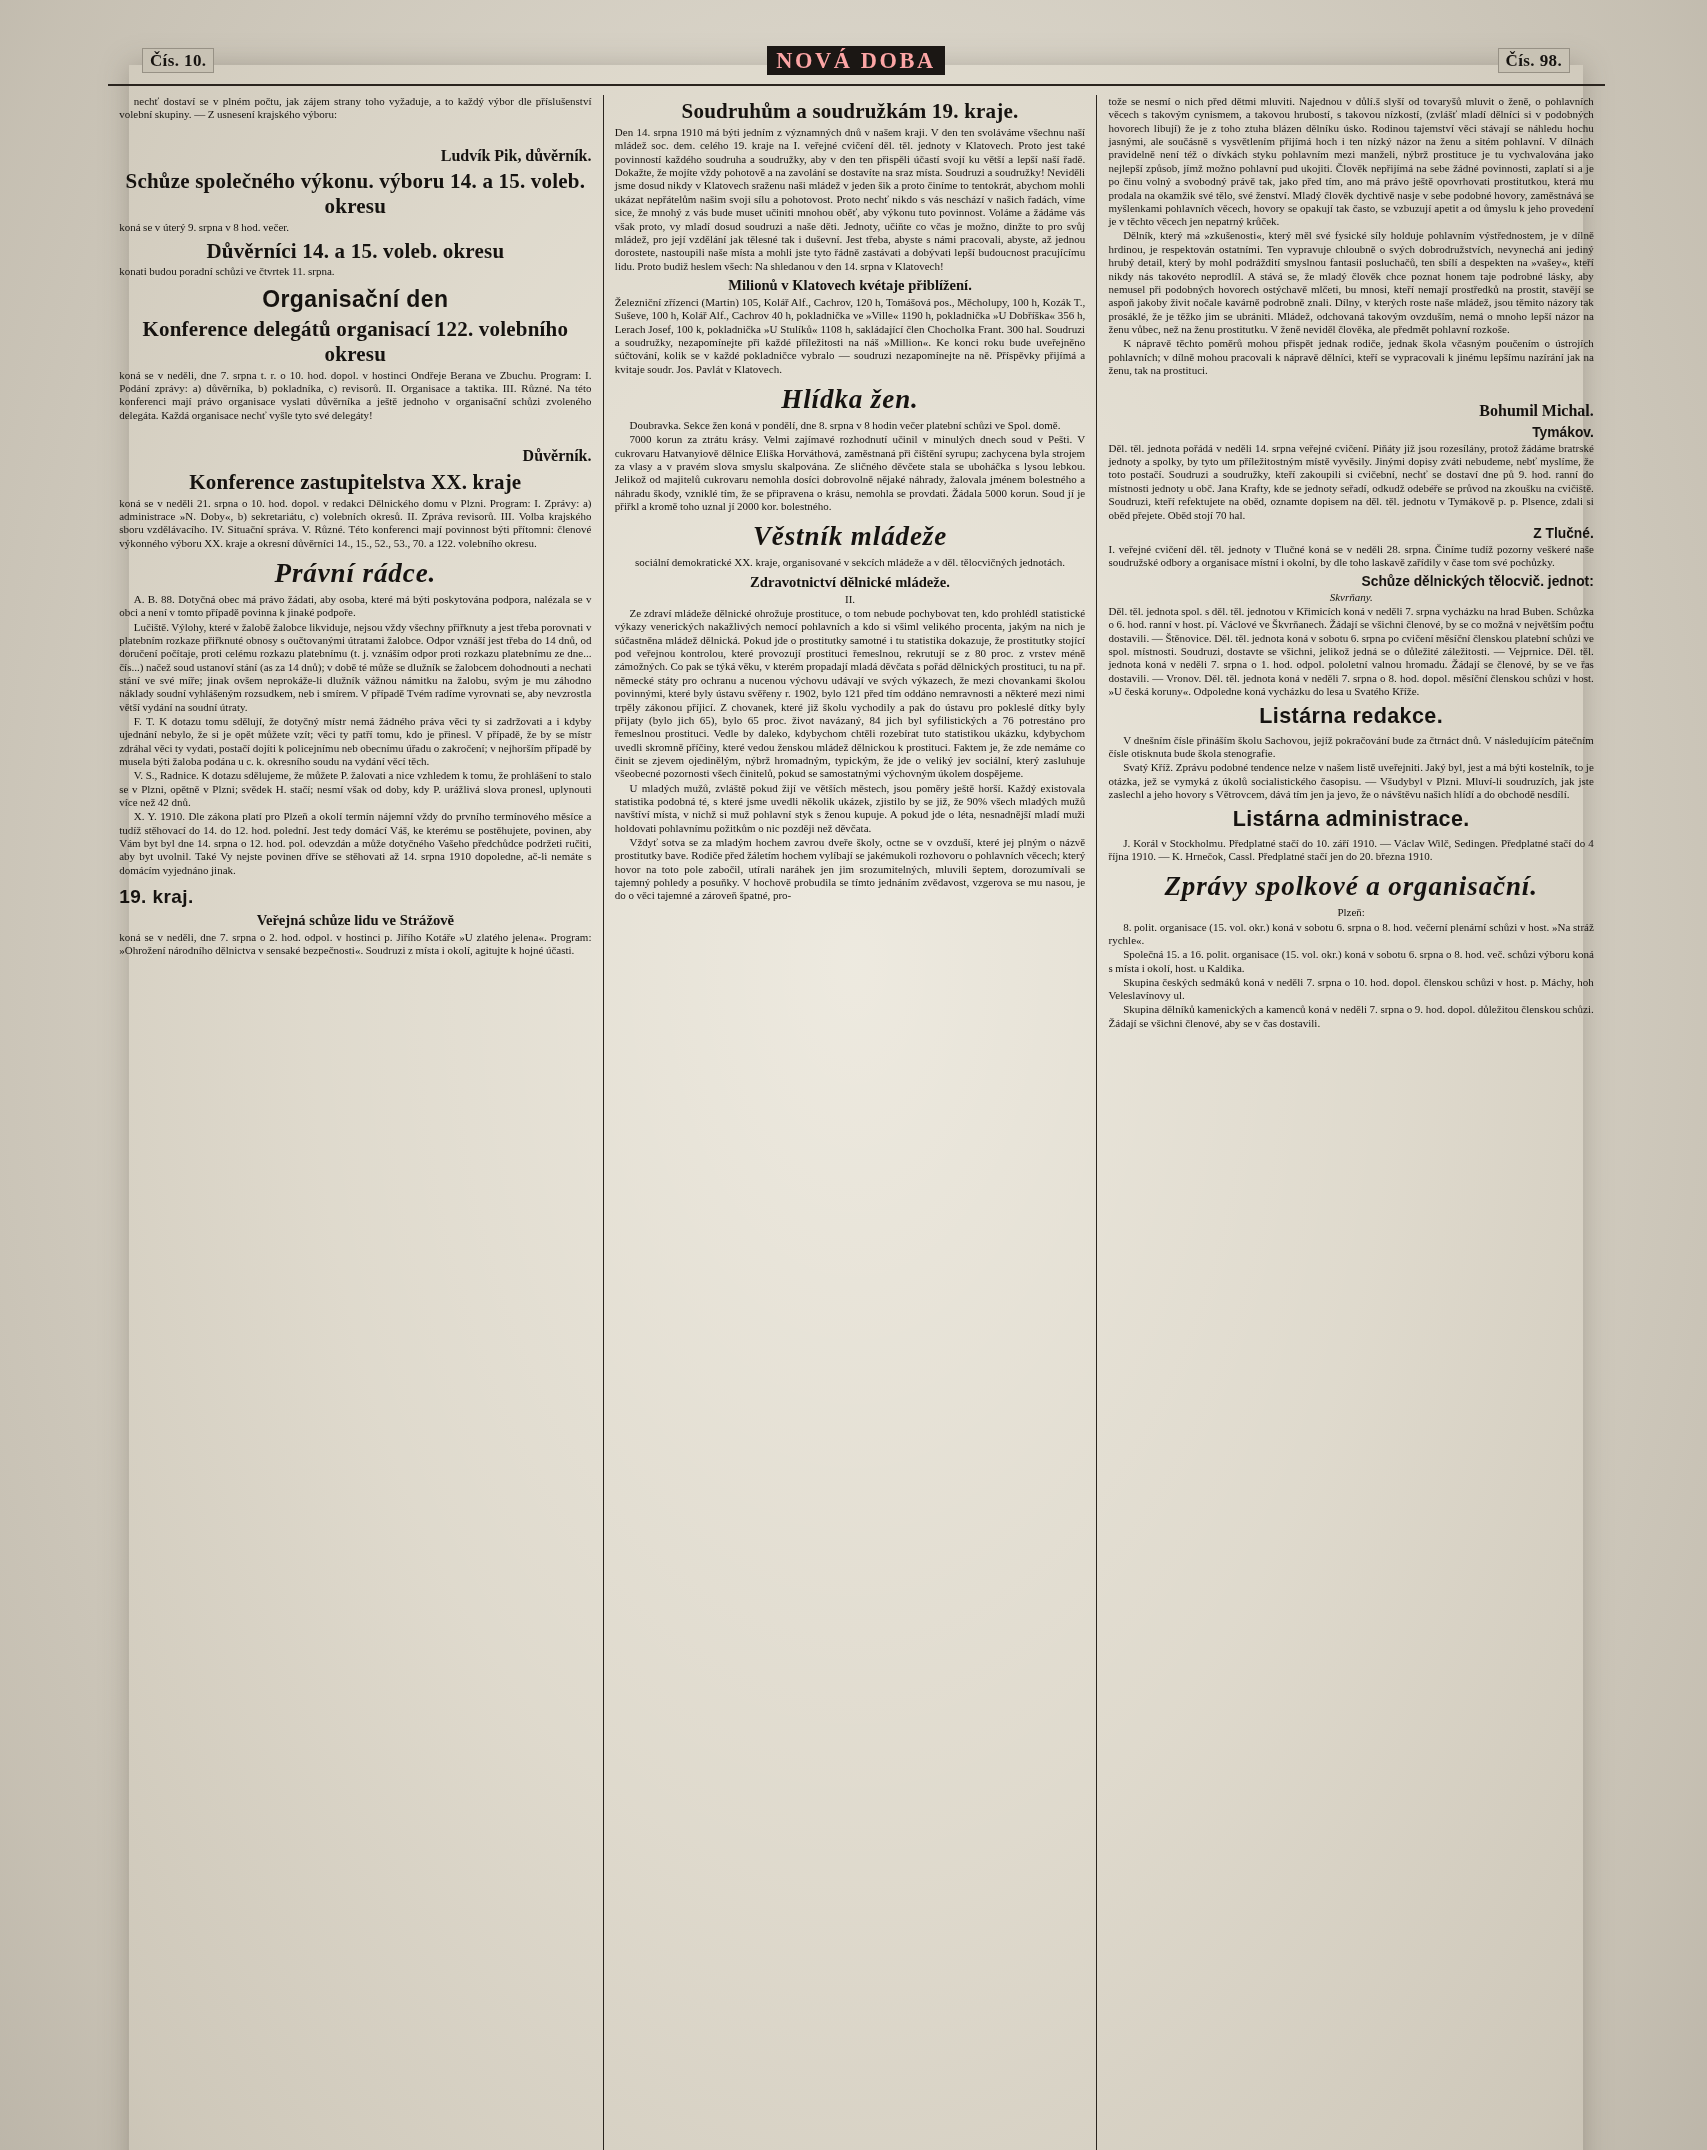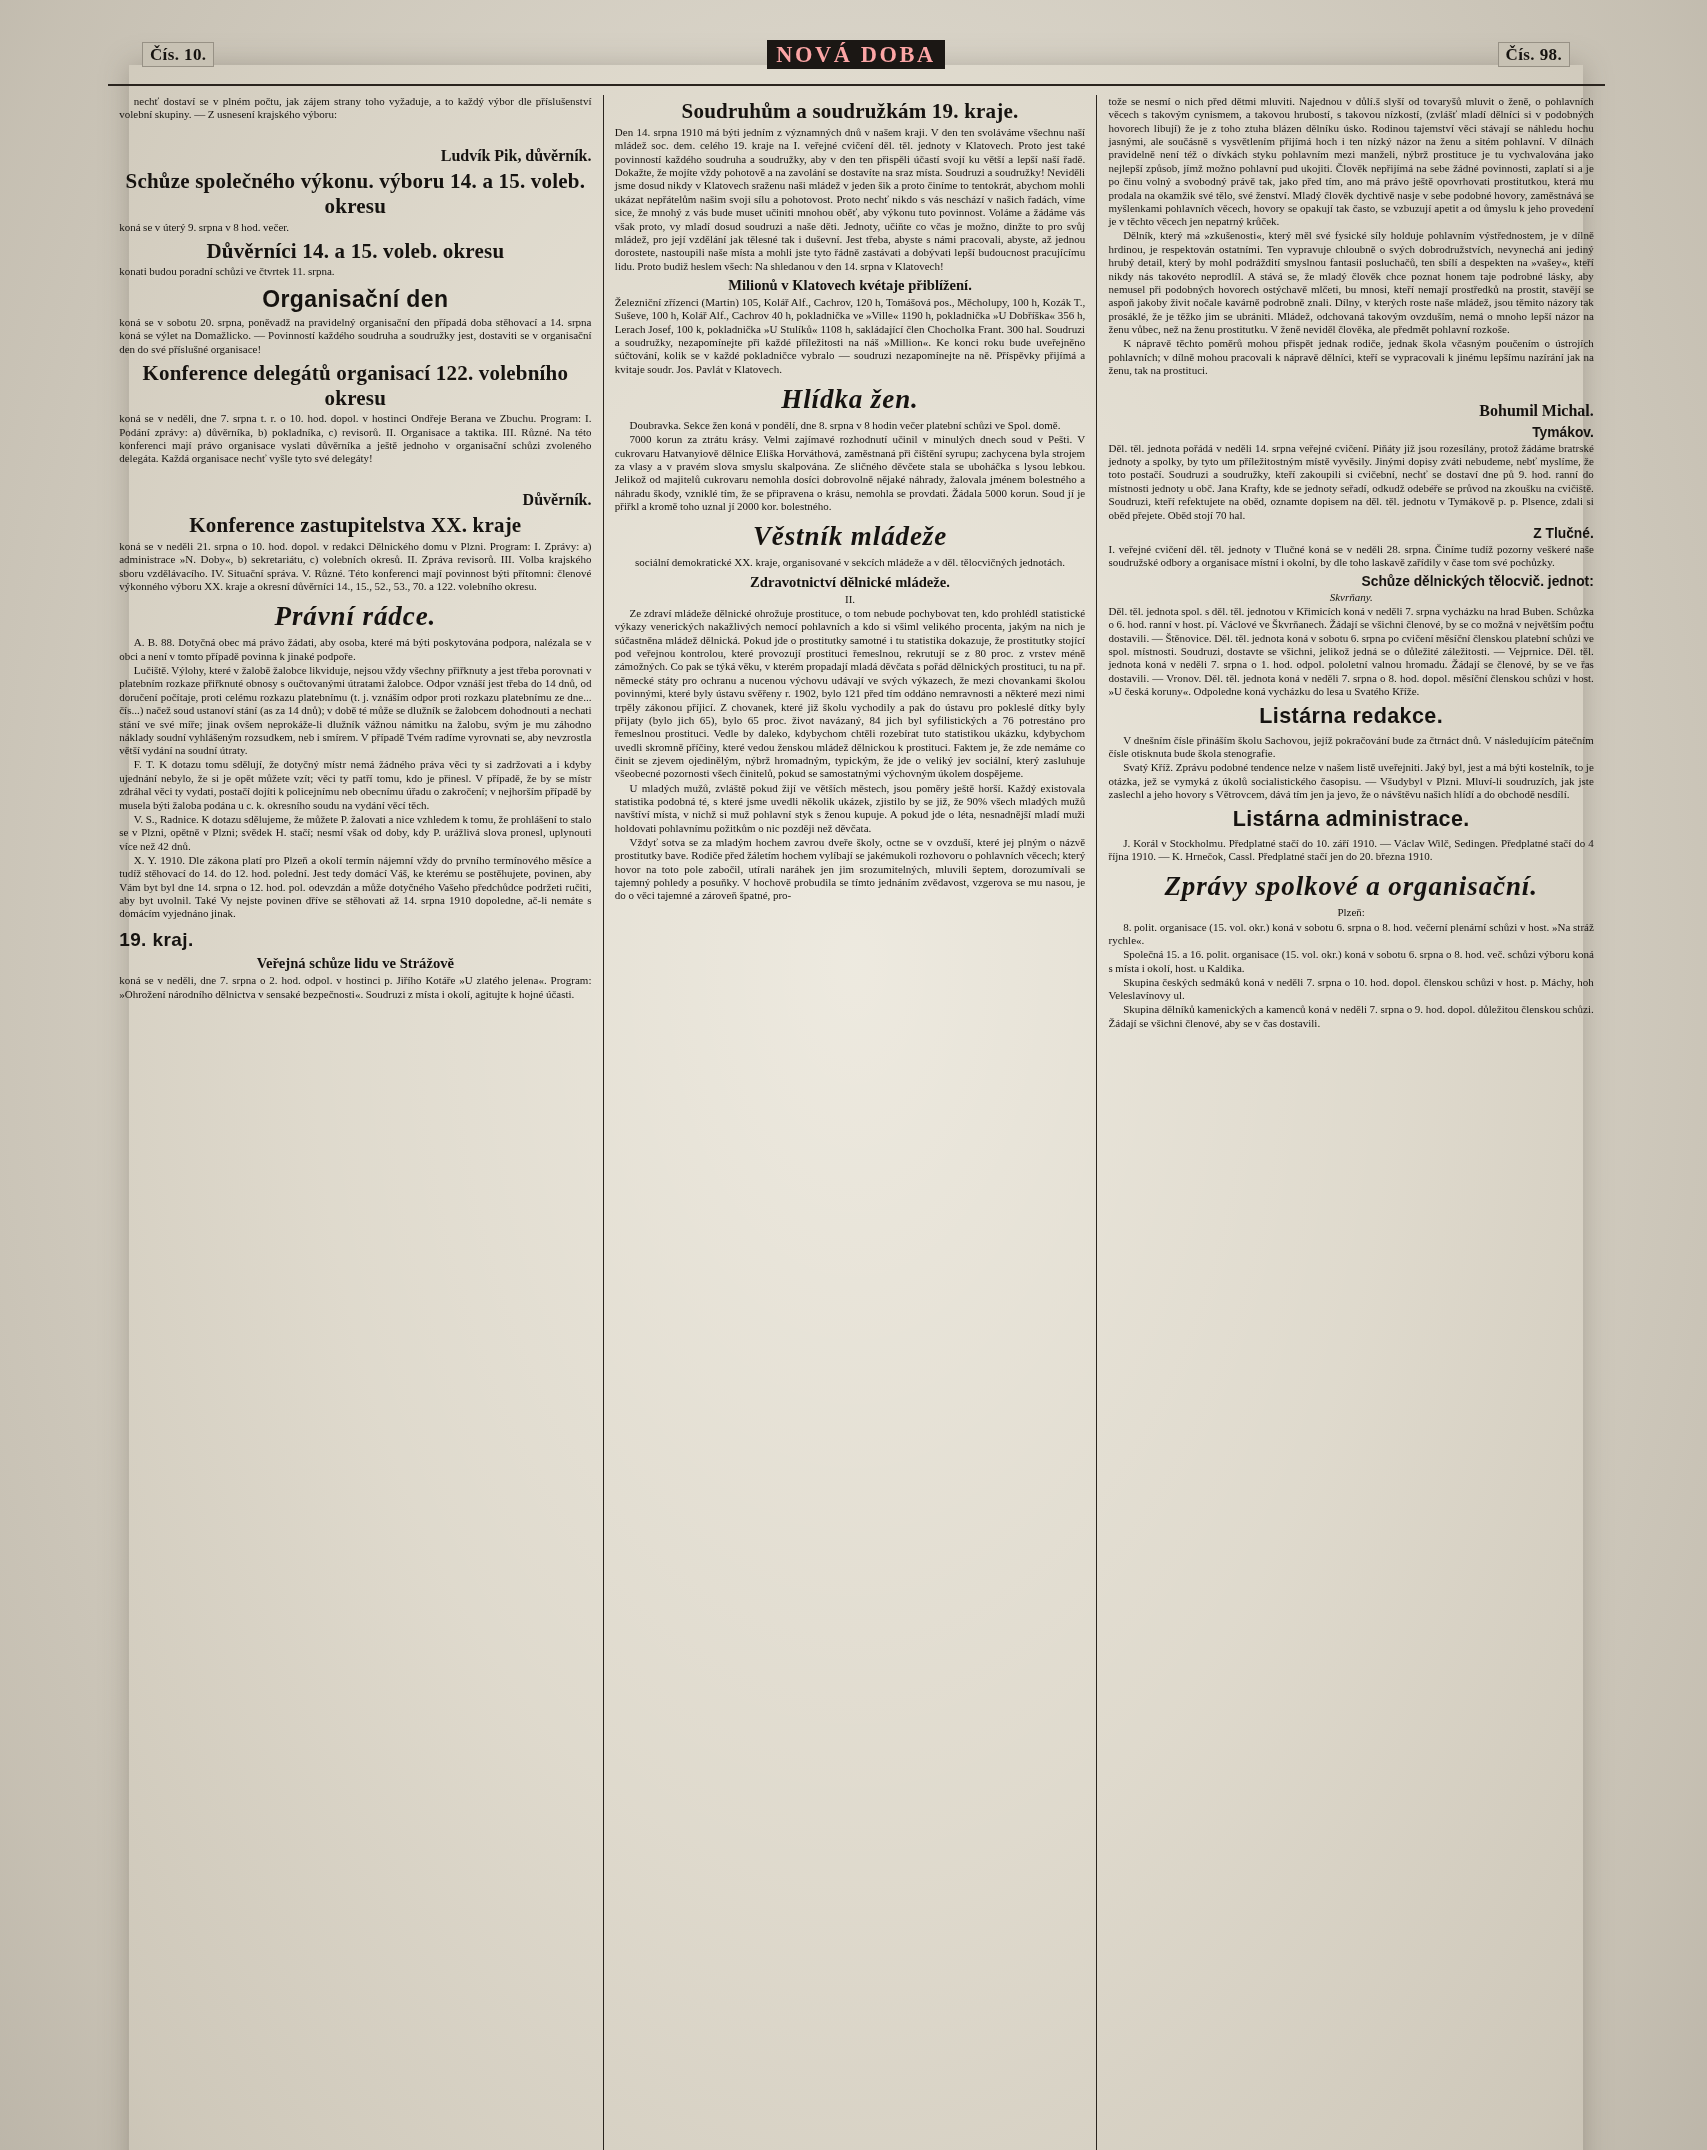--- a/index.html
+++ b/index.html
@@ -32,21 +32,21 @@
     top: 65px;
     width: 1454px;
     height: 2275px;
     background: #d8d2c4;
     box-shadow: 0 0 26px rgba(80,72,60,0.35);
   }
   
   .masthead {
     position: absolute;
     left: 142px;
-    top: 36px;
+    top: 42px;
     width: 1428px;
     height: 37px;
     display: flex;
     align-items: center;
     justify-content: space-between;
     z-index: 4;
   }
   .masthead .issue {
     font-family: "Liberation Serif", serif;
     font-weight: bold;
@@ -180,21 +180,20 @@
   <div class="columns">
 
     <div class="col c1">
       <p>nechť dostaví se v plném počtu, jak zájem strany toho vyžaduje, a to každý výbor dle příslušenství volební skupiny. — Z usnesení krajského výboru:</p>
       <p class="sig">Ludvík Pik, důvěrník.</p>
       <h2 class="head-bold">Schůze společného výkonu. výboru 14. a 15. voleb. okresu</h2>
       <p class="noind">koná se v úterý 9. srpna v 8 hod. večer.</p>
       <h2 class="head-bold">Důvěrníci 14. a 15. voleb. okresu</h2>
       <p class="noind">konati budou poradní schůzi ve čtvrtek 11. srpna.</p>
       <h2 class="head-fat">Organisační den</h2>
-      <p class="noind">koná se v sobotu 20. srpna, poněvadž na pravidelný organisační den případá doba stěhovací a 14. srpna koná se výlet na Domažlicko. — Povinností každého soudruha a soudružky jest, dostaviti se v organisační den do své příslušné organisace!</p>
       <h2 class="head-bold">Konference delegátů organisací 122. volebního okresu</h2>
       <p class="noind">koná se v neděli, dne 7. srpna t. r. o 10. hod. dopol. v hostinci Ondřeje Berana ve Zbuchu. Program: I. Podání zprávy: a) důvěrníka, b) pokladníka, c) revisorů. II. Organisace a taktika. III. Různé. Na této konferenci mají právo organisace vyslati důvěrníka a ještě jednoho v organisační schůzi zvoleného delegáta. Každá organisace nechť vyšle tyto své delegáty!</p>
       <p class="sig">Důvěrník.</p>
       <h2 class="head-bold">Konference zastupitelstva XX. kraje</h2>
       <p class="noind">koná se v neděli 21. srpna o 10. hod. dopol. v redakci Dělnického domu v Plzni. Program: I. Zprávy: a) administrace »N. Doby«, b) sekretariátu, c) volebních okresů. II. Zpráva revisorů. III. Volba krajského sboru vzdělávacího. IV. Situační správa. V. Různé. Této konferenci mají povinnost býti přítomni: členové výkonného výboru XX. kraje a okresní důvěrníci 14., 15., 52., 53., 70. a 122. volebního okresu.</p>
       <h2 class="script-head">Právní rádce.</h2>
       <p>A. B. 88. Dotyčná obec má právo žádati, aby osoba, které má býti poskytována podpora, nalézala se v obci a není v tomto případě povinna k jinaké podpoře.</p>
       <p>Lučiště. Výlohy, které v žalobě žalobce likviduje, nejsou vždy všechny přiřknuty a jest třeba porovnati v platebním rozkaze přiřknuté obnosy s oučtovanými útratami žalobce. Odpor vznáší jest třeba do 14 dnů, od doručení počítaje, proti celému rozkazu platebnímu (t. j. vznáším odpor proti rozkazu platebnímu ze dne... čís...) načež soud ustanoví stání (as za 14 dnů); v době té může se dlužník se žalobcem dohodnouti a nechati stání ve své míře; jinak ovšem neprokáže-li dlužník vážnou námitku na žalobu, svým je mu záhodno náklady soudní vyhlášeným rozsudkem, neb i smírem. V případě Tvém radíme vyrovnati se, aby nevzrostla větší vydání na soudní útraty.</p>
       <p>F. T. K dotazu tomu sdělují, že dotyčný místr nemá žádného práva věci ty si zadržovati a i kdyby ujednání nebylo, že si je opět můžete vzít; věci ty patří tomu, kdo je přinesl. V případě, že by se místr zdráhal věci ty vydati, postačí dojíti k policejnímu neb obecnímu úřadu o zakročení; v nejhorším případě by musela býti žaloba podána u c. k. okresního soudu na vydání věcí těch.</p>
       <p>V. S., Radnice. K dotazu sdělujeme, že můžete P. žalovati a nice vzhledem k tomu, že prohlášení to stalo se v Plzni, opětně v Plzni; svědek H. stačí; nesmí však od doby, kdy P. urážlivá slova pronesl, uplynouti více než 42 dnů.</p>

